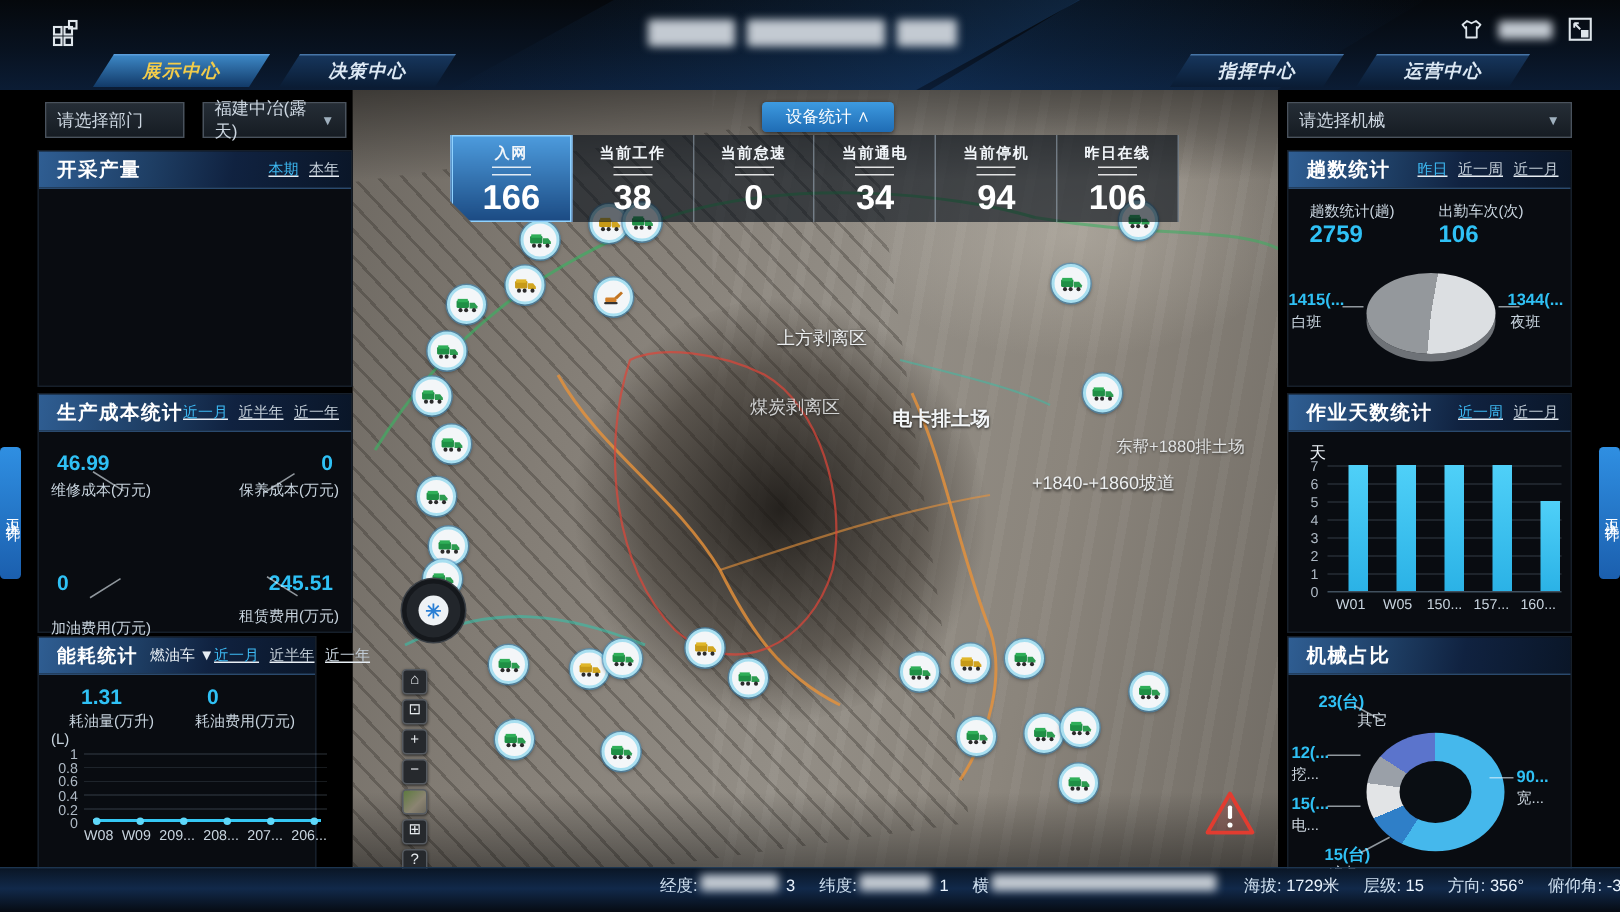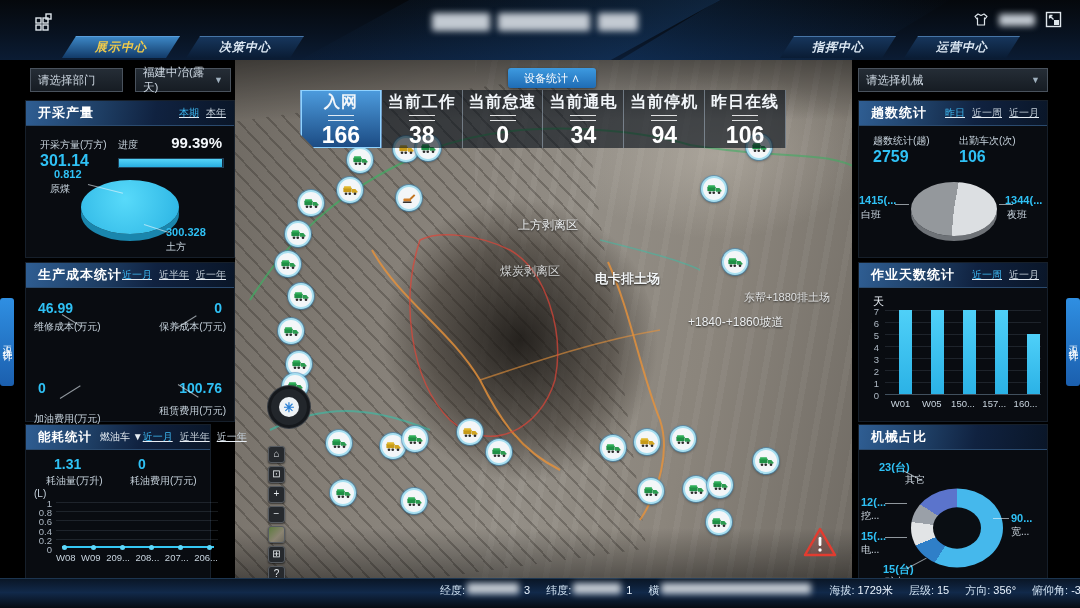--- a/index.html
+++ b/index.html
@@ -58,21 +58,21 @@
   
   .devstats-btn{position:absolute;left:508px;top:68px;width:88px;height:20px;z-index:6;cursor:pointer;
     background:linear-gradient(180deg,#3d9ae0,#1f6cb4);border-radius:3px;color:#fff;font-size:11px;
     text-align:center;line-height:20px;box-shadow:0 1px 3px rgba(0,0,0,.5);}
   .statsbar{position:absolute;left:300px;top:90px;width:486px;height:58px;z-index:5;display:flex;}
   .stat-card{flex:1;background:rgba(8,16,26,.62);border-right:1px solid rgba(200,220,240,.4);
     display:flex;flex-direction:column;align-items:center;justify-content:center;cursor:pointer;}
   .stat-card:first-child{border-left:1px solid rgba(200,220,240,.4);}
   .stat-card.active{background:linear-gradient(180deg,#4d9cde,#1b4a82);box-shadow:inset 0 0 0 1px #8fd2ff;
     clip-path:polygon(0 0,100% 0,100% 100%,14px 100%,0 calc(100% - 14px));}
-  .stat-label{font-size:16px;font-weight:bold;color:#f2f6fa;letter-spacing:1px;}
+  .stat-label{font-size:10px;font-weight:bold;color:#f2f6fa;letter-spacing:1px;}
   .stat-ul{width:26px;height:4px;border-top:1px solid rgba(255,255,255,.85);border-bottom:1px solid rgba(255,255,255,.85);margin:2px 0;}
   .stat-value{font-size:23px;font-weight:bold;color:#fff;line-height:24px;}
   
   .dd{position:absolute;top:68px;height:24px;z-index:6;box-sizing:border-box;cursor:pointer;
     background:linear-gradient(180deg,#252d36,#161c23);border:1px solid #49525d;color:#ccd6e0;
     font-size:11.5px;display:flex;align-items:center;padding:0 7px;}
   .dd .chev{margin-left:auto;color:#9fb0be;font-size:9px;}
   
   .panel{position:absolute;z-index:6;background:rgba(9,13,18,.95);border:1px solid #161f2a;box-sizing:border-box;}
   .phead{height:24px;display:flex;align-items:center;padding:0 8px 0 12px;
@@ -567,55 +567,39 @@
   </div>
 
   <div class="panel" style="left:25px;top:100px;width:210px;height:158px;">
     <div class="phead">
       <span class="ptitle">开采产量</span>
       <span class="ptabs">
           <span class="ptab active">本期</span>
           <span class="ptab">本年</span>
         </span>
     </div>
-    <div style="position:relative;height:134px;">
-      <span class="lab" style="left:14px;top:12px;">开采方量(万方)</span>
-      <span class="val" style="left:14px;top:26px;">301.14</span>
-      <span class="lab" style="left:92px;top:12px;">进度</span>
-      <span class="val white" style="right:12px;top:8px;font-size:15px;position:absolute;">99.39%</span>
-      <div class="prog-track" style="top:32px;">
-        <div class="prog-fill" id="prod-prog-fill" style="width: 99.39%;"></div>
-      </div>
-      <div class="pie3d" style="top:54px;"></div>
-      <span class="val" style="left:28px;top:42px;font-size:11px;">0.812</span>
-      <span class="lab" style="left:24px;top:56px;">原煤</span>
-      <div class="cline" style="left:62px;top:58px;width:36px;transform:rotate(14deg);"></div>
-      <span class="val" style="left:140px;top:100px;font-size:11px;">300.328</span>
-      <span class="lab" style="left:140px;top:114px;">土方</span>
-      <div class="cline" style="left:118px;top:98px;width:26px;transform:rotate(18deg);"></div>
-    </div>
   </div>
 
   <div class="panel" style="left:25px;top:262px;width:210px;height:160px;">
     <div class="phead">
       <span class="ptitle">生产成本统计</span>
       <span class="ptabs">
           <span class="ptab active">近一月</span>
           <span class="ptab">近半年</span>
           <span class="ptab">近一年</span>
         </span>
     </div>
     <div style="position:relative;height:136px;">
       <span class="val" style="left:12px;top:12px;font-size:14px;">46.99</span>
       <span class="lab" style="left:8px;top:32px;">维修成本(万元)</span>
       <span class="val" style="right:12px;top:12px;font-size:14px;position:absolute;">0</span>
       <span class="lab" style="right:8px;top:32px;left:auto;">保养成本(万元)</span>
       <span class="val" style="left:12px;top:92px;font-size:14px;">0</span>
       <span class="lab" style="left:8px;top:124px;">加油费用(万元)</span>
-      <span class="val" style="right:12px;top:92px;font-size:14px;position:absolute;">100.76</span>
+      <span class="val" style="right:12px;top:92px;font-size:14px;position:absolute;">245.51</span>
       <span class="lab" style="right:8px;top:116px;left:auto;">租赁费用(万元)</span>
       <div class="cline" style="left:36px;top:26px;width:24px;transform:rotate(32deg);"></div>
       <div class="cline" style="left:150px;top:40px;width:24px;transform:rotate(-32deg);"></div>
       <div class="cline" style="left:34px;top:110px;width:24px;transform:rotate(-32deg);"></div>
       <div class="cline" style="left:152px;top:96px;width:24px;transform:rotate(32deg);"></div>
     </div>
   </div>
 
   <div class="panel" style="left:25px;top:424px;width:186px;height:161px;">
     <div class="phead">

